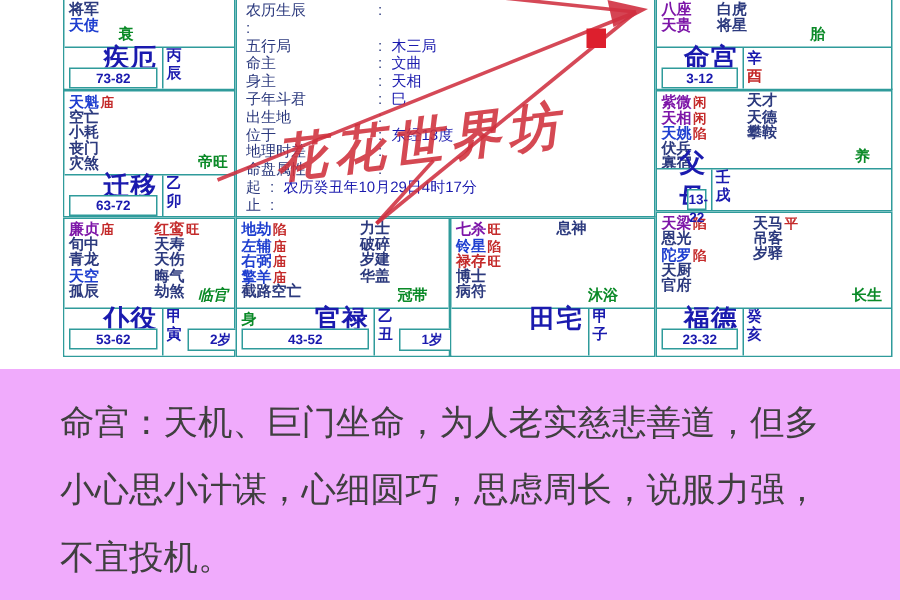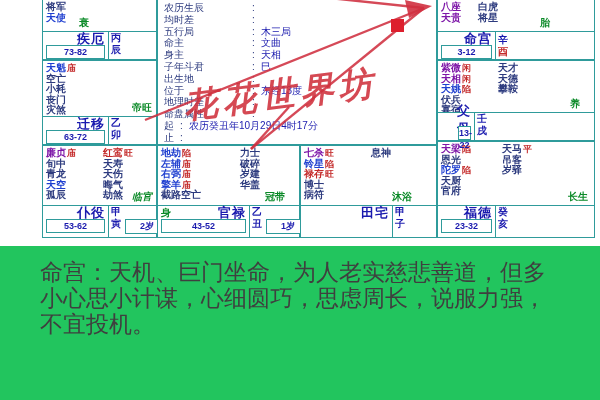--- a/index.html
+++ b/index.html
@@ -1,37 +1,37 @@
 <!DOCTYPE html>
 <html style="--grid: #2f9b9b; --navy: #1a1aae; --purple: #7d16a8; --red: #c42b2b; --blue: #1f3fd0; --dark: #2c3a7e; --green: #0b8a28; --watermark: #d0303c; --text: #3f3f3f;"><head>
 <meta charset="utf-8">
 <style>
   :root{
     --grid:#2f9b9b; --navy:#1a1aae; --purple:#7d16a8; --red:#c42b2b;
     --blue:#1f3fd0; --dark:#2c3a7e; --green:#0b8a28; --watermark:#d0303c; --text:#3f3f3f;
   }
   html,body{margin:0;padding:0;background:#fff;}
-  #page{position:relative;width:600px;height:400px;background:#22c55e;overflow:hidden;
+  #page{position:relative;width:600px;height:400px;background:#f0abfc;overflow:hidden;
         font-family:"Liberation Sans","DejaVu Sans",sans-serif;}
   #chart{position:absolute;left:0;top:0;width:600px;height:246px;background:#fff;}
   .cell{position:absolute;border:1px solid var(--grid);background:#fff;box-sizing:border-box;}
   .cut-top{border-top:none;}
   .stars{position:absolute;top:0;left:0;right:0;}
   .scol{position:absolute;top:2px;}
   .sline{height:10.5px;line-height:10.5px;white-space:nowrap;font-size:10px;}
   .star{font-weight:bold;}
   .bright{font-size:9px;font-weight:bold;color:var(--red);margin-left:1px;}
   .stage{position:absolute;bottom:1px;font-size:10px;font-weight:bold;color:var(--green);white-space:nowrap;}
   .strip{position:absolute;left:0;right:0;bottom:0;border-top:1px solid var(--grid);
          display:flex;align-items:flex-start;box-sizing:border-box;background:#fff;}
   .namebox{border-right:1px solid var(--grid);height:100%;box-sizing:border-box;
            display:flex;flex-direction:column;flex-shrink:0;}
   .nrow{display:flex;justify-content:flex-end;align-items:center;height:13px;padding:0 3px;}
   .bodym{margin-right:auto;font-weight:bold;font-size:10px;color:var(--green);}
-  .pname{font-weight:bold;font-size:13px;color:var(--navy);letter-spacing:1px;}
+  .pname{font-weight:bold;font-size:17px;color:var(--navy);letter-spacing:1px;}
   .rangebox{border:1px solid var(--grid);margin:0 3px 2px 3px;height:12px;line-height:12px;
             text-align:center;font-size:9px;font-weight:bold;color:var(--navy);background:#fff;}
   .stem{display:flex;flex-direction:column;font-size:10px;font-weight:bold;color:var(--navy);
         line-height:12px;padding-left:2px;}
   .agebox{border:1px solid var(--grid);height:13px;line-height:13px;min-width:42px;text-align:center;
           font-size:9px;font-weight:bold;color:var(--navy);margin-top:13px;margin-left:4px;
           background:#fff;box-sizing:content-box;}
   .c-purple{color:var(--purple);} .c-red{color:var(--red);} .c-blue{color:var(--blue);}
   .c-dark{color:var(--dark);}
   #center-panel{position:absolute;left:157px;top:0;width:280px;height:145px;
@@ -39,21 +39,21 @@
                 padding:2px 0 0 6px;background:#fff;overflow:hidden;}
   .crow{display:flex;height:11.8px;line-height:12px;font-size:10px;white-space:nowrap;}
   .clabel{width:88px;color:var(--dark);flex-shrink:0;}
   .crow.narrow .clabel{width:16px;}
   .ccolon{width:9px;color:var(--dark);flex-shrink:0;}
   .cvalue{color:var(--navy);}
   #overlay{position:absolute;left:0;top:0;pointer-events:none;}
   #watermark{position:absolute;left:183px;top:72px;font-size:34px;font-weight:bold;
              color:var(--watermark);transform:rotate(-7deg);letter-spacing:5px;opacity:.88;
              font-family:"DejaVu Serif","Liberation Serif",serif;font-style:italic;white-space:nowrap;z-index:6;}
-  #analysis{position:absolute;left:40px;top:259px;width:512px;font-size:23px;line-height:26px;
+  #analysis{position:absolute;left:40px;top:259px;width:512px;font-size:23px;line-height:45px;
             color:var(--text);text-align:left;}
 </style>
 </head>
 <body>
 
 <div id="page">
   <div id="chart">
     <div id="palaces">
         <div class="cell cut-top" style="left: 42px; top: 0px; width: 115px; height: 60px;">
           <div class="stars" style="bottom: 28px;">
@@ -276,21 +276,20 @@
           </div>
         </div>
       </div>
     <div id="center-panel" class="cut-top">
         <div class="crow">
           <span class="clabel">农历生辰</span>
           <span class="ccolon">:</span>
           <span class="cvalue"></span>
         </div>
         <div class="crow">
-          <span class="clabel">均时差</span>
           <span class="ccolon">:</span>
           <span class="cvalue"></span>
         </div>
         <div class="crow">
           <span class="clabel">五行局</span>
           <span class="ccolon">:</span>
           <span class="cvalue">木三局</span>
         </div>
         <div class="crow">
           <span class="clabel">命主</span>

